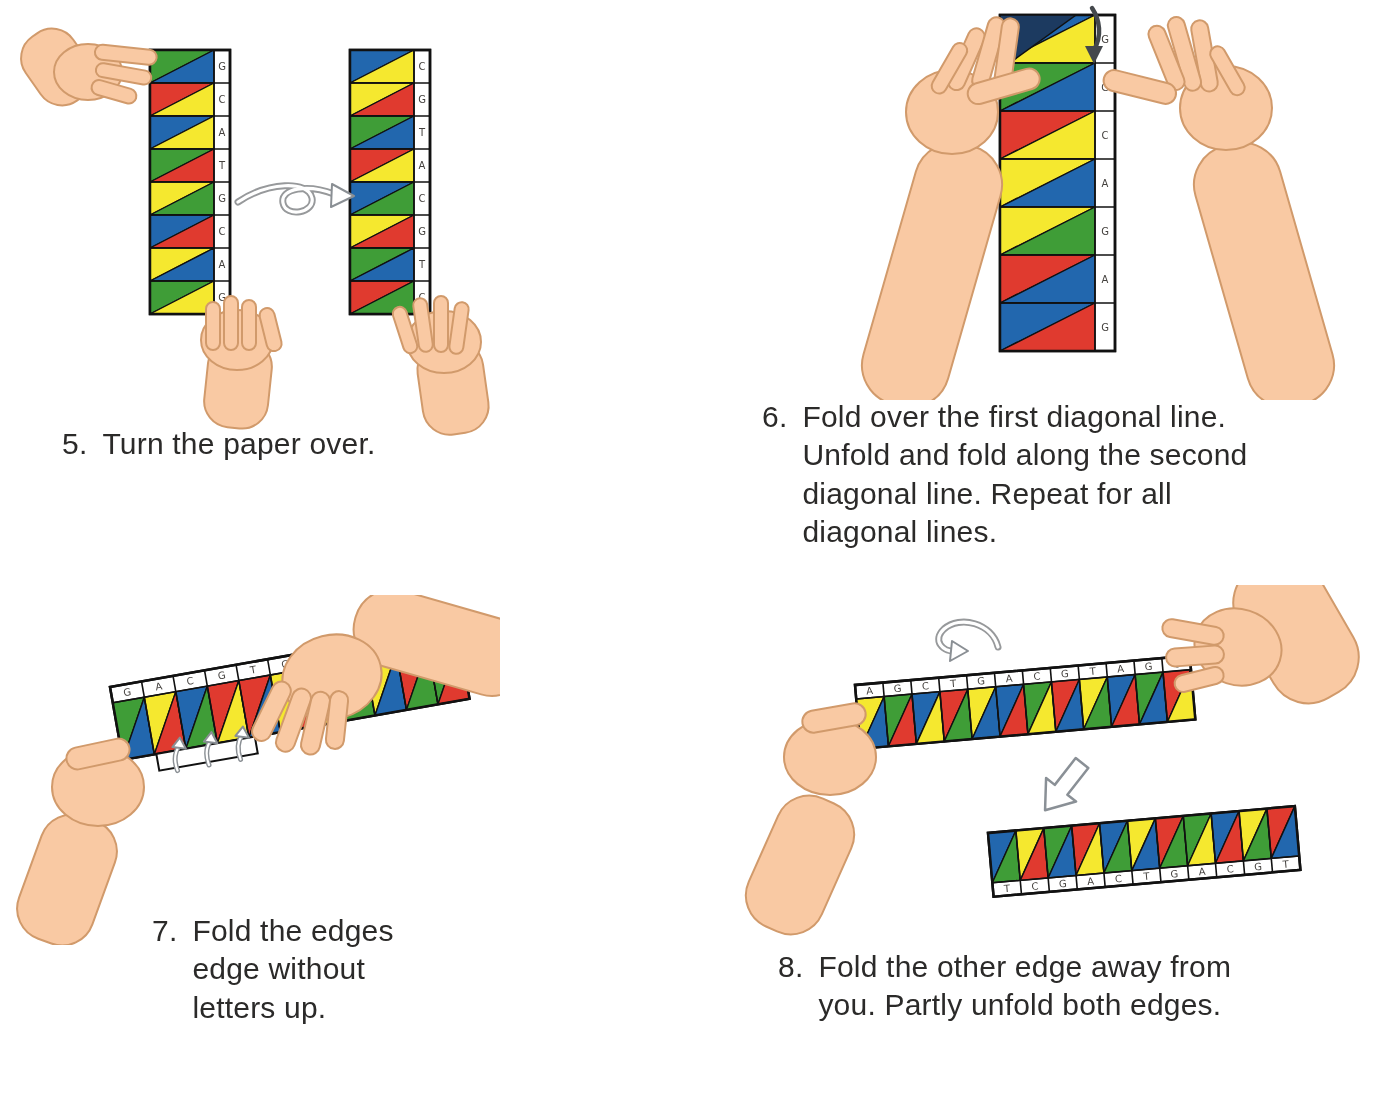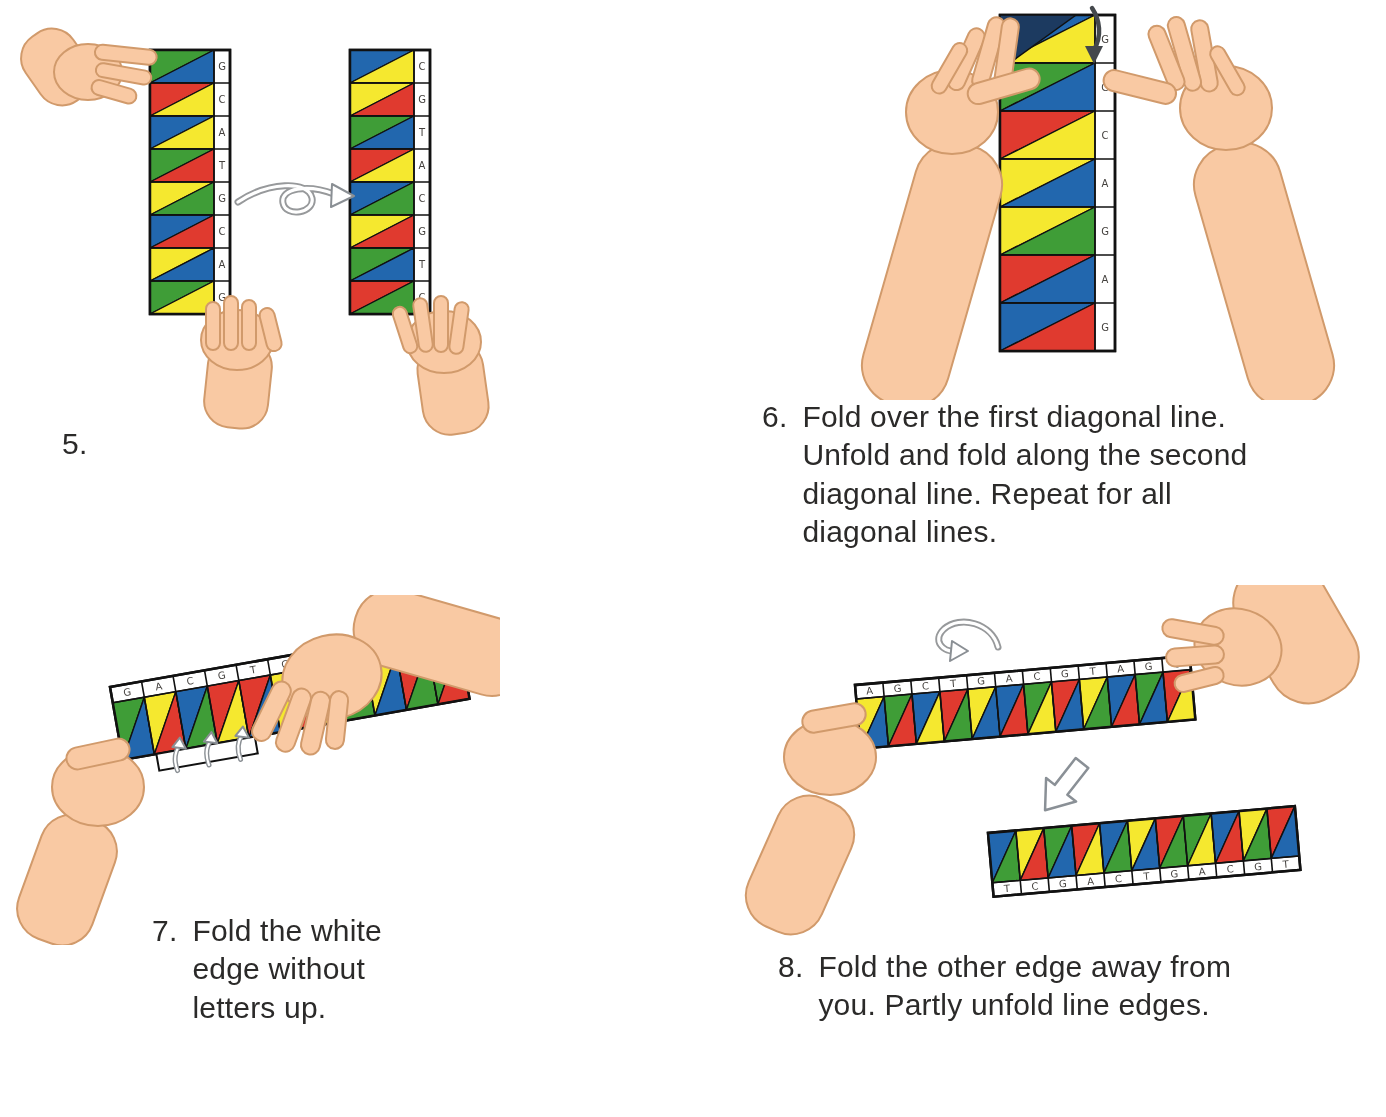--- a/index.html
+++ b/index.html
@@ -402,30 +402,31 @@
       <rect class="skin" x="520" y="-30" width="92" height="150" rx="40" transform="rotate(-30 566 45)"></rect>
       <ellipse class="skin" cx="508" cy="62" rx="44" ry="38" transform="rotate(18 508 62)"></ellipse>
       <rect class="skin" x="432" y="38" width="62" height="18" rx="9" transform="rotate(10 463 47)"></rect>
       <rect class="skin" x="436" y="62" width="58" height="18" rx="9" transform="rotate(-4 465 71)"></rect>
       <rect class="skin" x="444" y="86" width="50" height="17" rx="8.5" transform="rotate(-14 469 94)"></rect>
     </g>
   </svg>
 
   <div class="caption" id="cap5">
     <span class="cap-num">5.</span>
+    <span class="cap-text">Turn the paper over.</span>
   </div>
 
   <div class="caption" id="cap6">
     <span class="cap-num">6.</span>
     <span class="cap-text">Fold over the first diagonal line. Unfold and fold along the second diagonal line. Repeat for all diagonal lines.</span>
   </div>
 
   <div class="caption" id="cap7">
     <span class="cap-num">7.</span>
-    <span class="cap-text">Fold the white edge without letters up.</span>
+    <span class="cap-text">Fold the edges edge without letters up.</span>
   </div>
 
   <div class="caption" id="cap8">
     <span class="cap-num">8.</span>
-    <span class="cap-text">Fold the other edge away from you. Partly unfold line edges.</span>
+    <span class="cap-text">Fold the other edge away from you. Partly unfold both edges.</span>
   </div>
 
 </div>
 
 </body></html>

